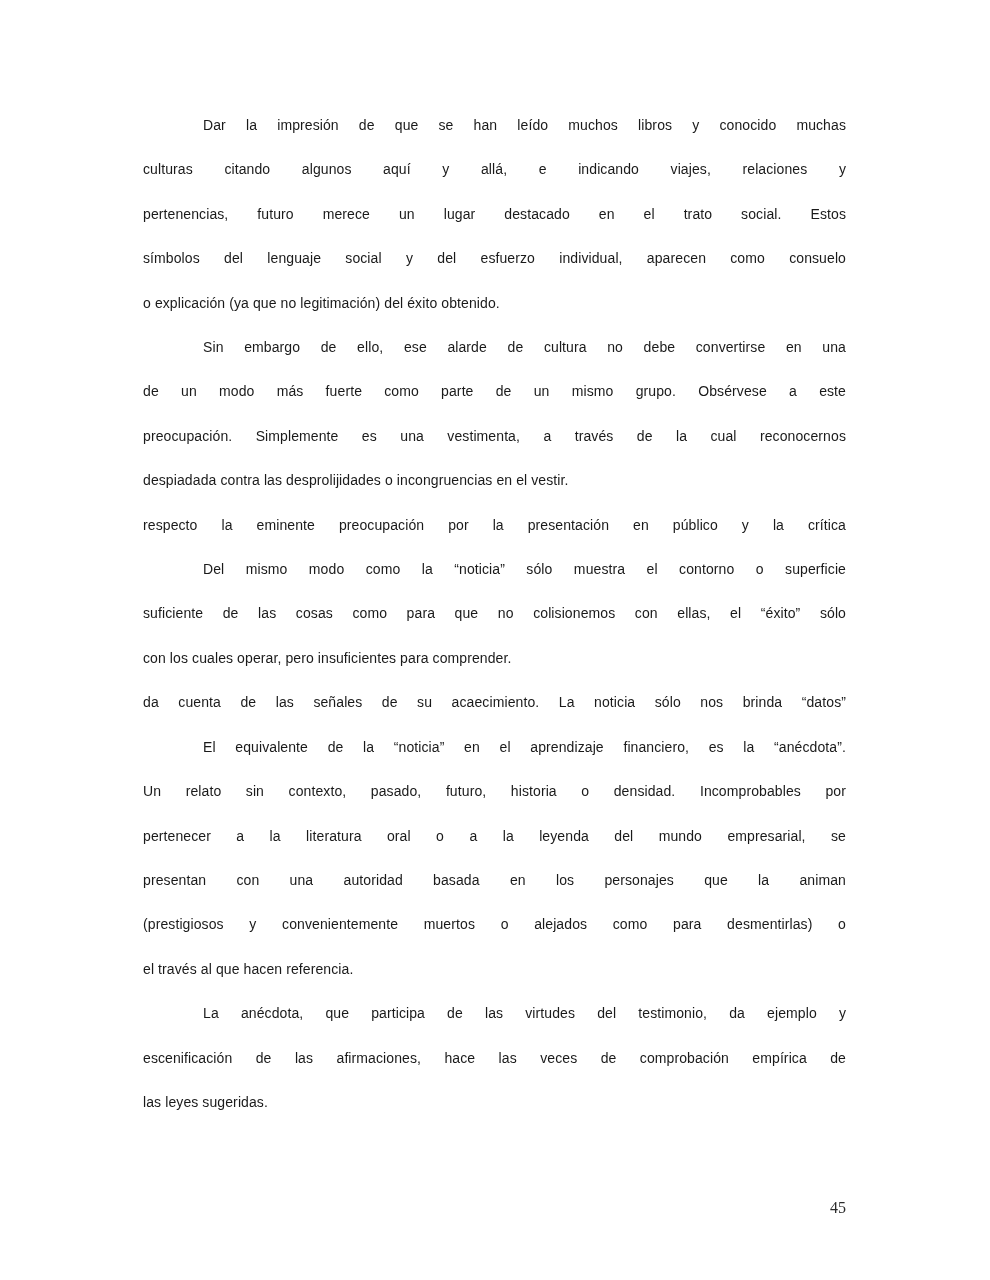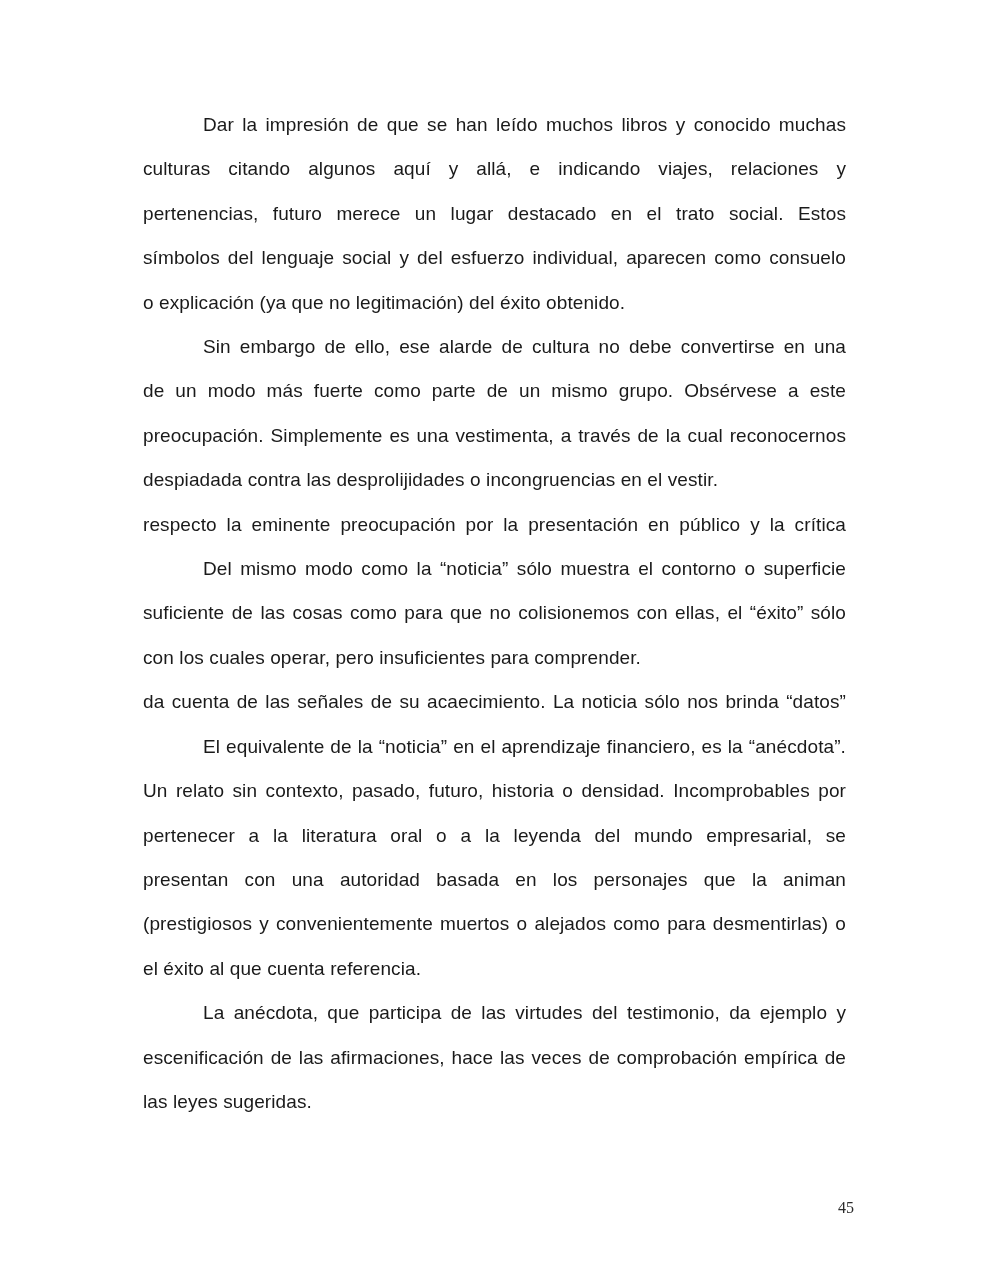--- a/index.html
+++ b/index.html
@@ -21,38 +21,38 @@
     top: 103px;
     left: 143px;
     width: 703px;
   }
   .para {
     margin: 0;
     padding: 0;
   }
   .line {
     display: block;
-    font-size: 19px;
+    font-size: 14px;
     line-height: 44.4px;
     letter-spacing: 0.1px;
     white-space: normal;
     text-align: justify;
     text-align-last: justify;
     color: #1a1a1a;
   }
   .line.first {
     text-indent: 60px;
   }
   .line.last {
     text-align-last: left;
   }
   .page-number {
     position: absolute;
     top: 1198px;
-    right: 136px;
+    right: 144px;
     font-family: "Liberation Serif", serif;
     font-size: 16px;
     line-height: 20px;
     color: #2a2a2a;
   }
 </style>
 </head>
 <body>
 
 <div class="page">
@@ -80,21 +80,21 @@
       <span class="line last">con los cuales operar, pero insuficientes para comprender.</span>
       <span class="line">da cuenta de las señales de su acaecimiento. La noticia sólo nos brinda “datos”</span>
     </div>
 
     <div class="para">
       <span class="line first">El equivalente de la “noticia” en el aprendizaje financiero, es la “anécdota”.</span>
       <span class="line">Un relato sin contexto, pasado, futuro, historia o densidad. Incomprobables por</span>
       <span class="line">pertenecer a la literatura oral o a la leyenda del mundo empresarial, se</span>
       <span class="line">presentan con una autoridad basada en los personajes que la animan</span>
       <span class="line">(prestigiosos y convenientemente muertos o alejados como para desmentirlas) o</span>
-      <span class="line last">el éxito al que cuenta referencia.</span>
+      <span class="line last">el través al que hacen referencia.</span>
     </div>
 
     <div class="para">
       <span class="line first">La anécdota, que participa de las virtudes del testimonio, da ejemplo y</span>
       <span class="line">escenificación de las afirmaciones, hace las veces de comprobación empírica de</span>
       <span class="line last">las leyes sugeridas.</span>
     </div>
 
   </div>
 

